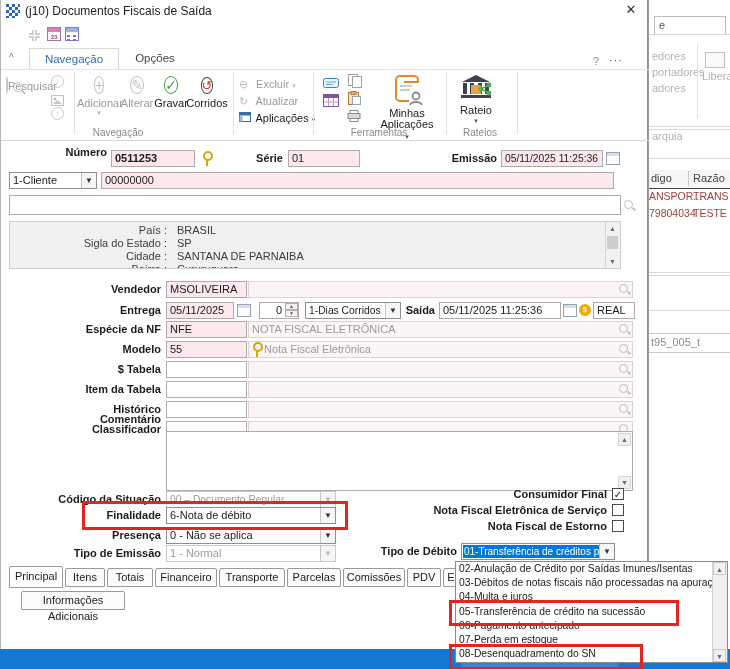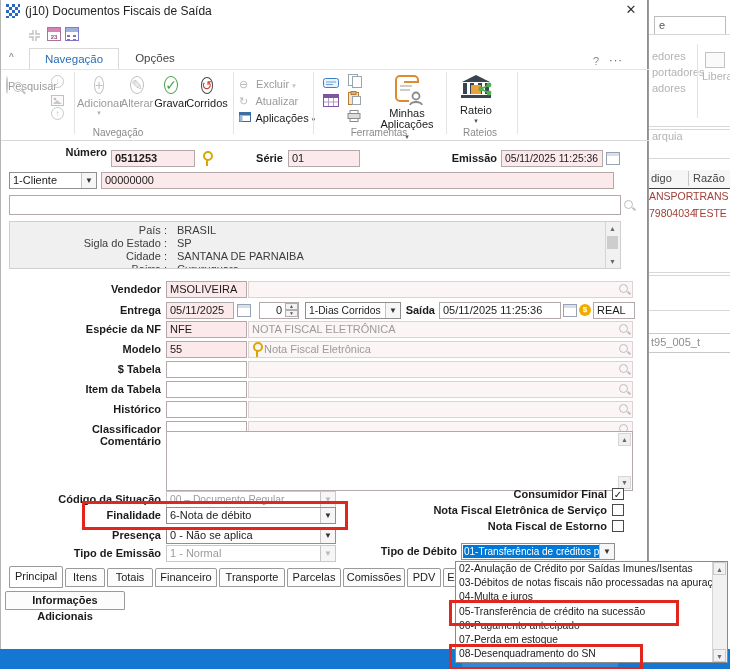--- a/index.html
+++ b/index.html
@@ -389,21 +389,21 @@
     <span class="lbl" style="left:60px;top:401px;width:100px;">Histórico</span>
     <div class="fld" style="left:165px;top:401px;width:81px;"></div>
     <div class="fld desc" style="left:247px;top:401px;width:385px;"></div>
     <span class="mag" style="left:617px;top:403px;"></span>
 
     <span class="lbl" style="left:40px;top:421px;width:120px;">Classificador</span>
     <div class="fld" style="left:165px;top:421px;width:81px;"></div>
     <div class="fld desc" style="left:247px;top:421px;width:385px;"></div>
     <span class="mag" style="left:617px;top:423px;"></span>
 
-    <span class="lbl" style="left:60px;top:433px;width:100px;">Comentário</span>
+    <span class="lbl" style="left:60px;top:411px;width:100px;">Comentário</span>
     <div class="abs" style="left:165px;top:431px;width:467px;height:60px;border:1px solid #b3a9ab;background:#fff;box-sizing:border-box;">
       <span class="abs" style="right:1px;top:1px;width:13px;height:13px;background:#f0f0f0;border:1px solid #d5d5d5;
                    font-size:7px;line-height:12px;text-align:center;color:#6a6a6a;box-sizing:border-box;">▲</span>
       <span class="abs" style="right:1px;bottom:1px;width:13px;height:13px;background:#f0f0f0;border:1px solid #d5d5d5;
                    font-size:7px;line-height:12px;text-align:center;color:#6a6a6a;box-sizing:border-box;">▼</span>
     </div>
 
     <span class="lbl" style="left:0;top:491px;width:160px;">Código da Situação</span>
     <div class="combo dis" style="left:165px;top:491px;width:170px;">
       <span style="font-size:10.3px;">00 – Documento Regular</span>
@@ -441,21 +441,21 @@
 
     <div class="tab active" style="left:8px;width:54px;">Principal</div>
     <div class="tab" style="left:64px;width:40px;">Itens</div>
     <div class="tab" style="left:106px;width:46px;">Totais</div>
     <div class="tab" style="left:154px;width:62px;">Financeiro</div>
     <div class="tab" style="left:218px;width:66px;">Transporte</div>
     <div class="tab" style="left:286px;width:54px;">Parcelas</div>
     <div class="tab" style="left:342px;width:62px;">Comissões</div>
     <div class="tab" style="left:406px;width:34px;">PDV</div>
     <div class="tab" style="left:442px;width:64px;">Exportação</div>
-    <div class="tab" style="left:4px;top:591px;width:120px;font-weight:bold;">Informações Adicionais</div>
+    <div class="tab" style="left:20px;top:591px;width:104px;">Informações Adicionais</div>
   </div>
 
   <div class="abs" style="left:0;top:649px;width:730px;height:20px;background:#1478d2;z-index:3;">
     <span class="abs" style="left:462px;top:0;width:156px;height:20px;background:rgba(255,255,255,0.12);"></span>
     <span class="abs" style="left:620px;top:4px;font-size:10px;font-weight:bold;color:#fff;">NUM</span>
   </div>
 
   <div class="ddl">
     <div style="position:absolute;left:0;top:0;right:14px;bottom:0;overflow:hidden;">
       <div class="ddl-item">02-Anulação de Crédito por Saídas Imunes/Isentas</div>

